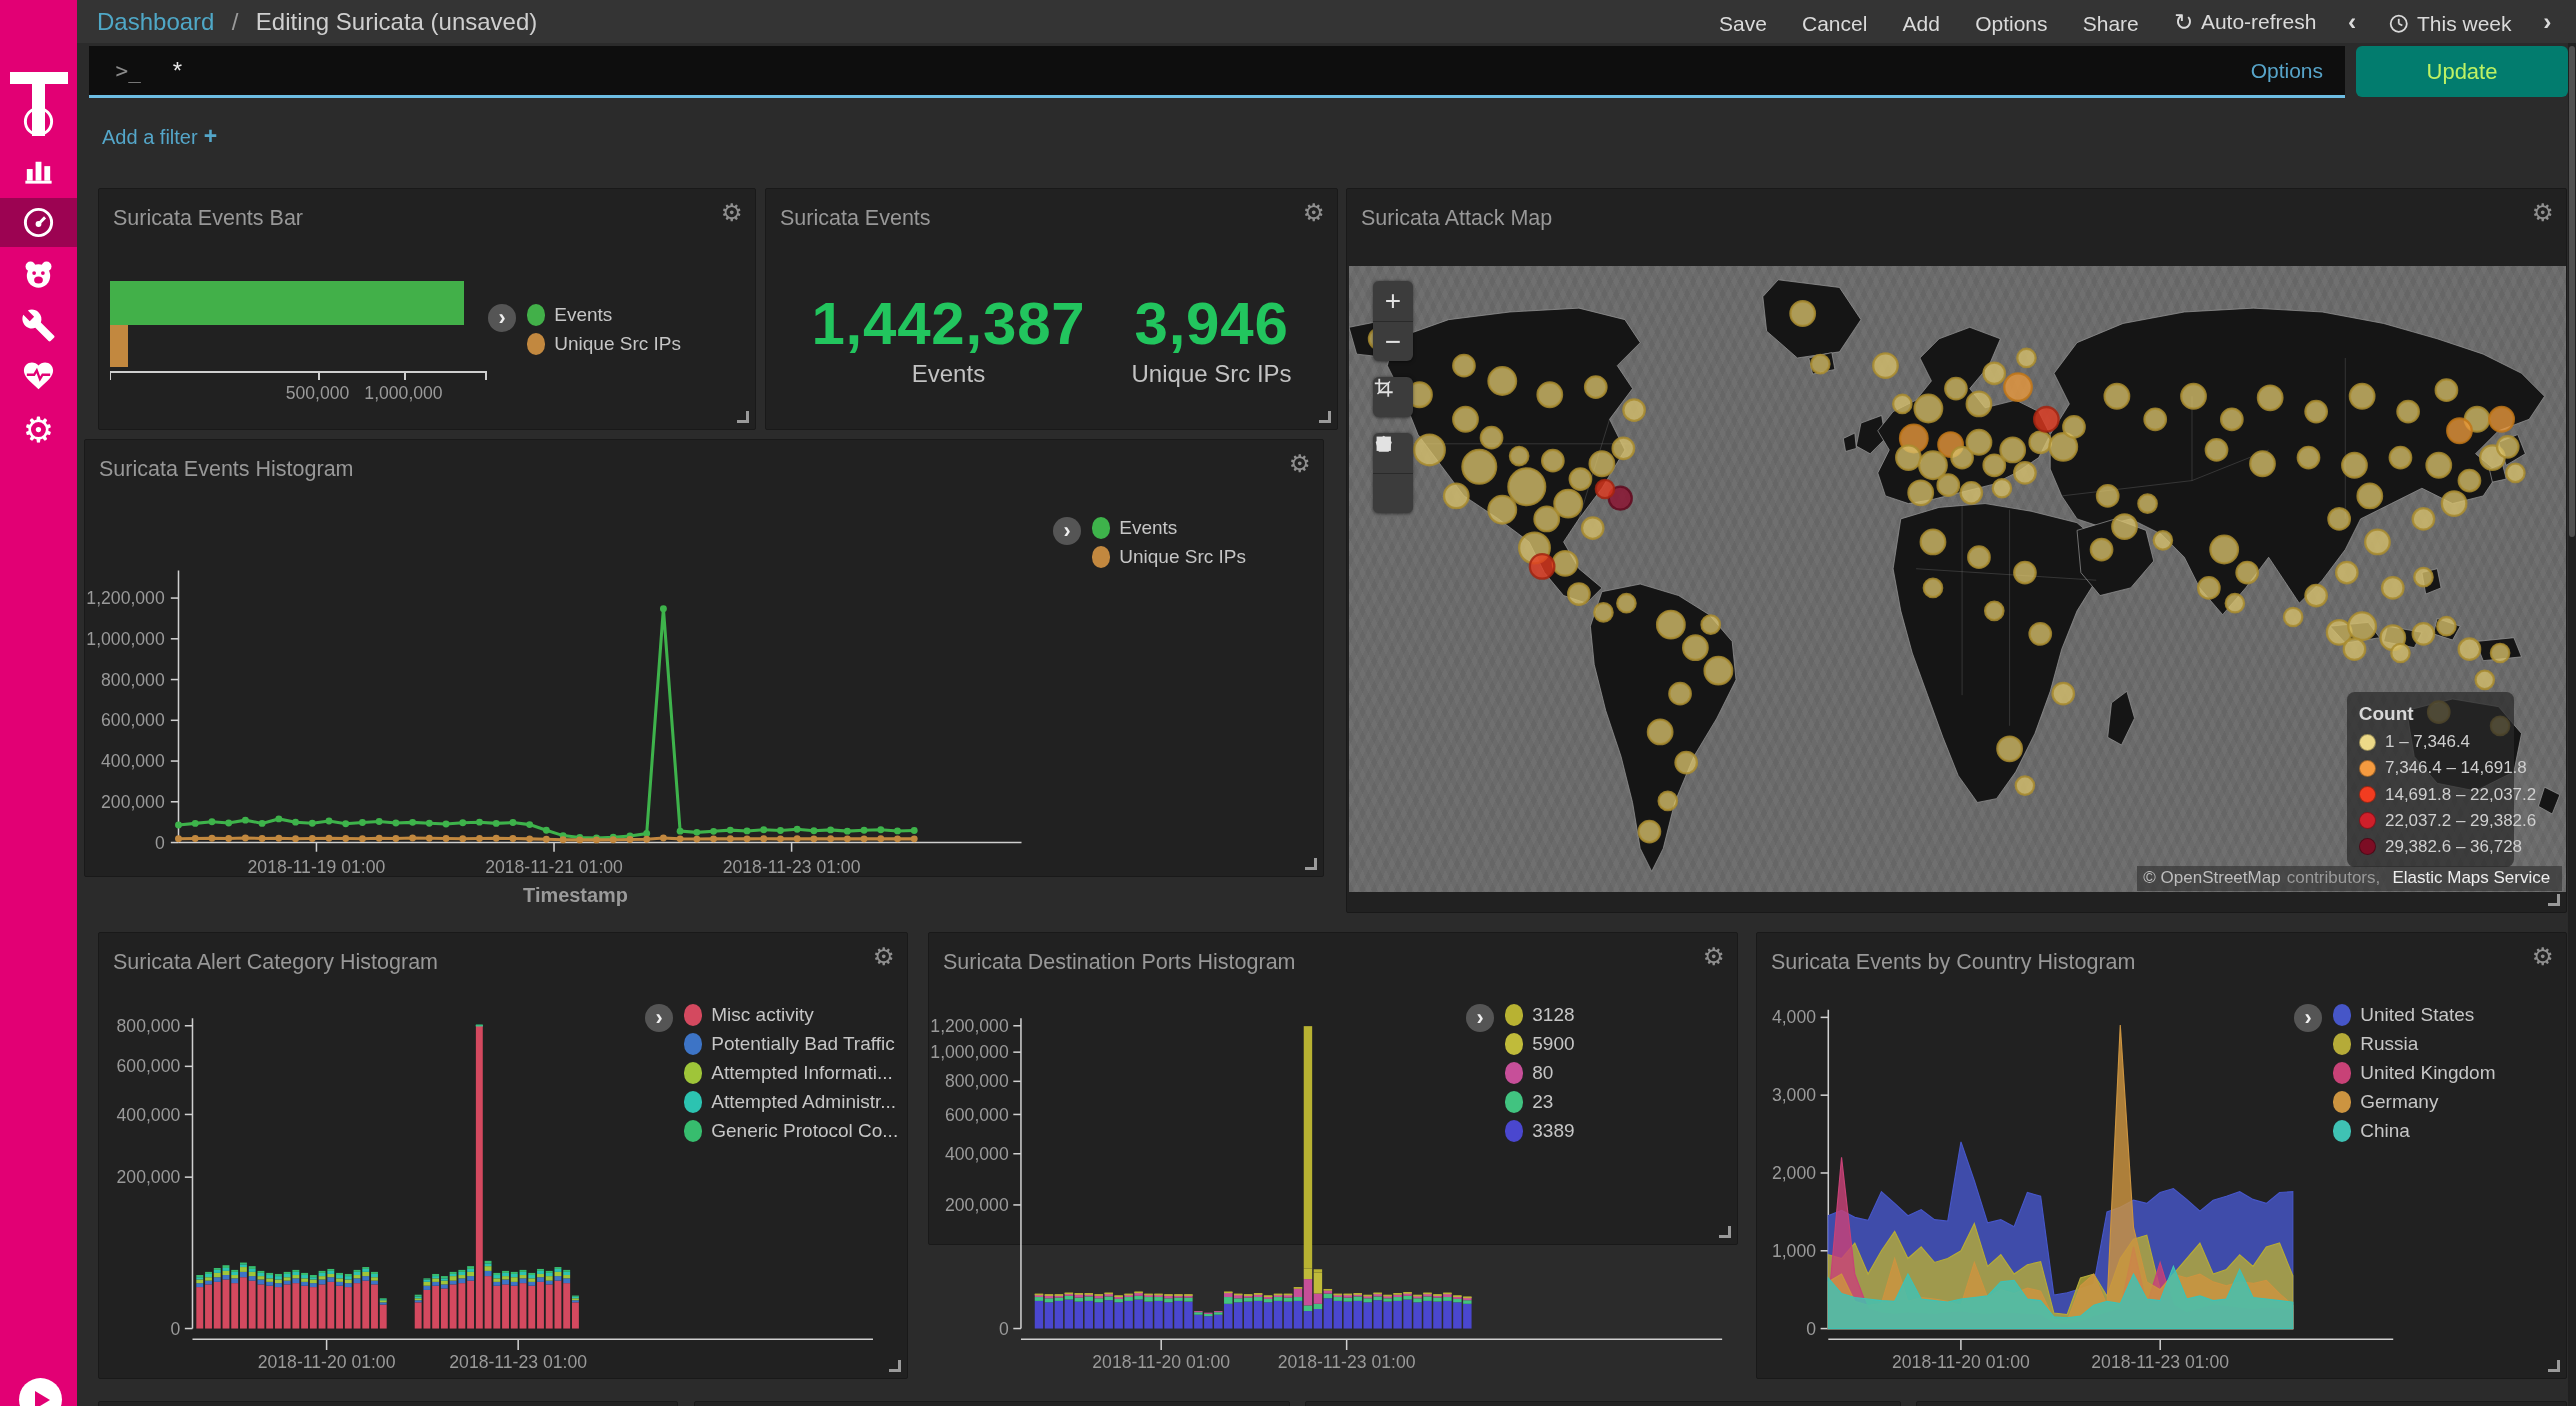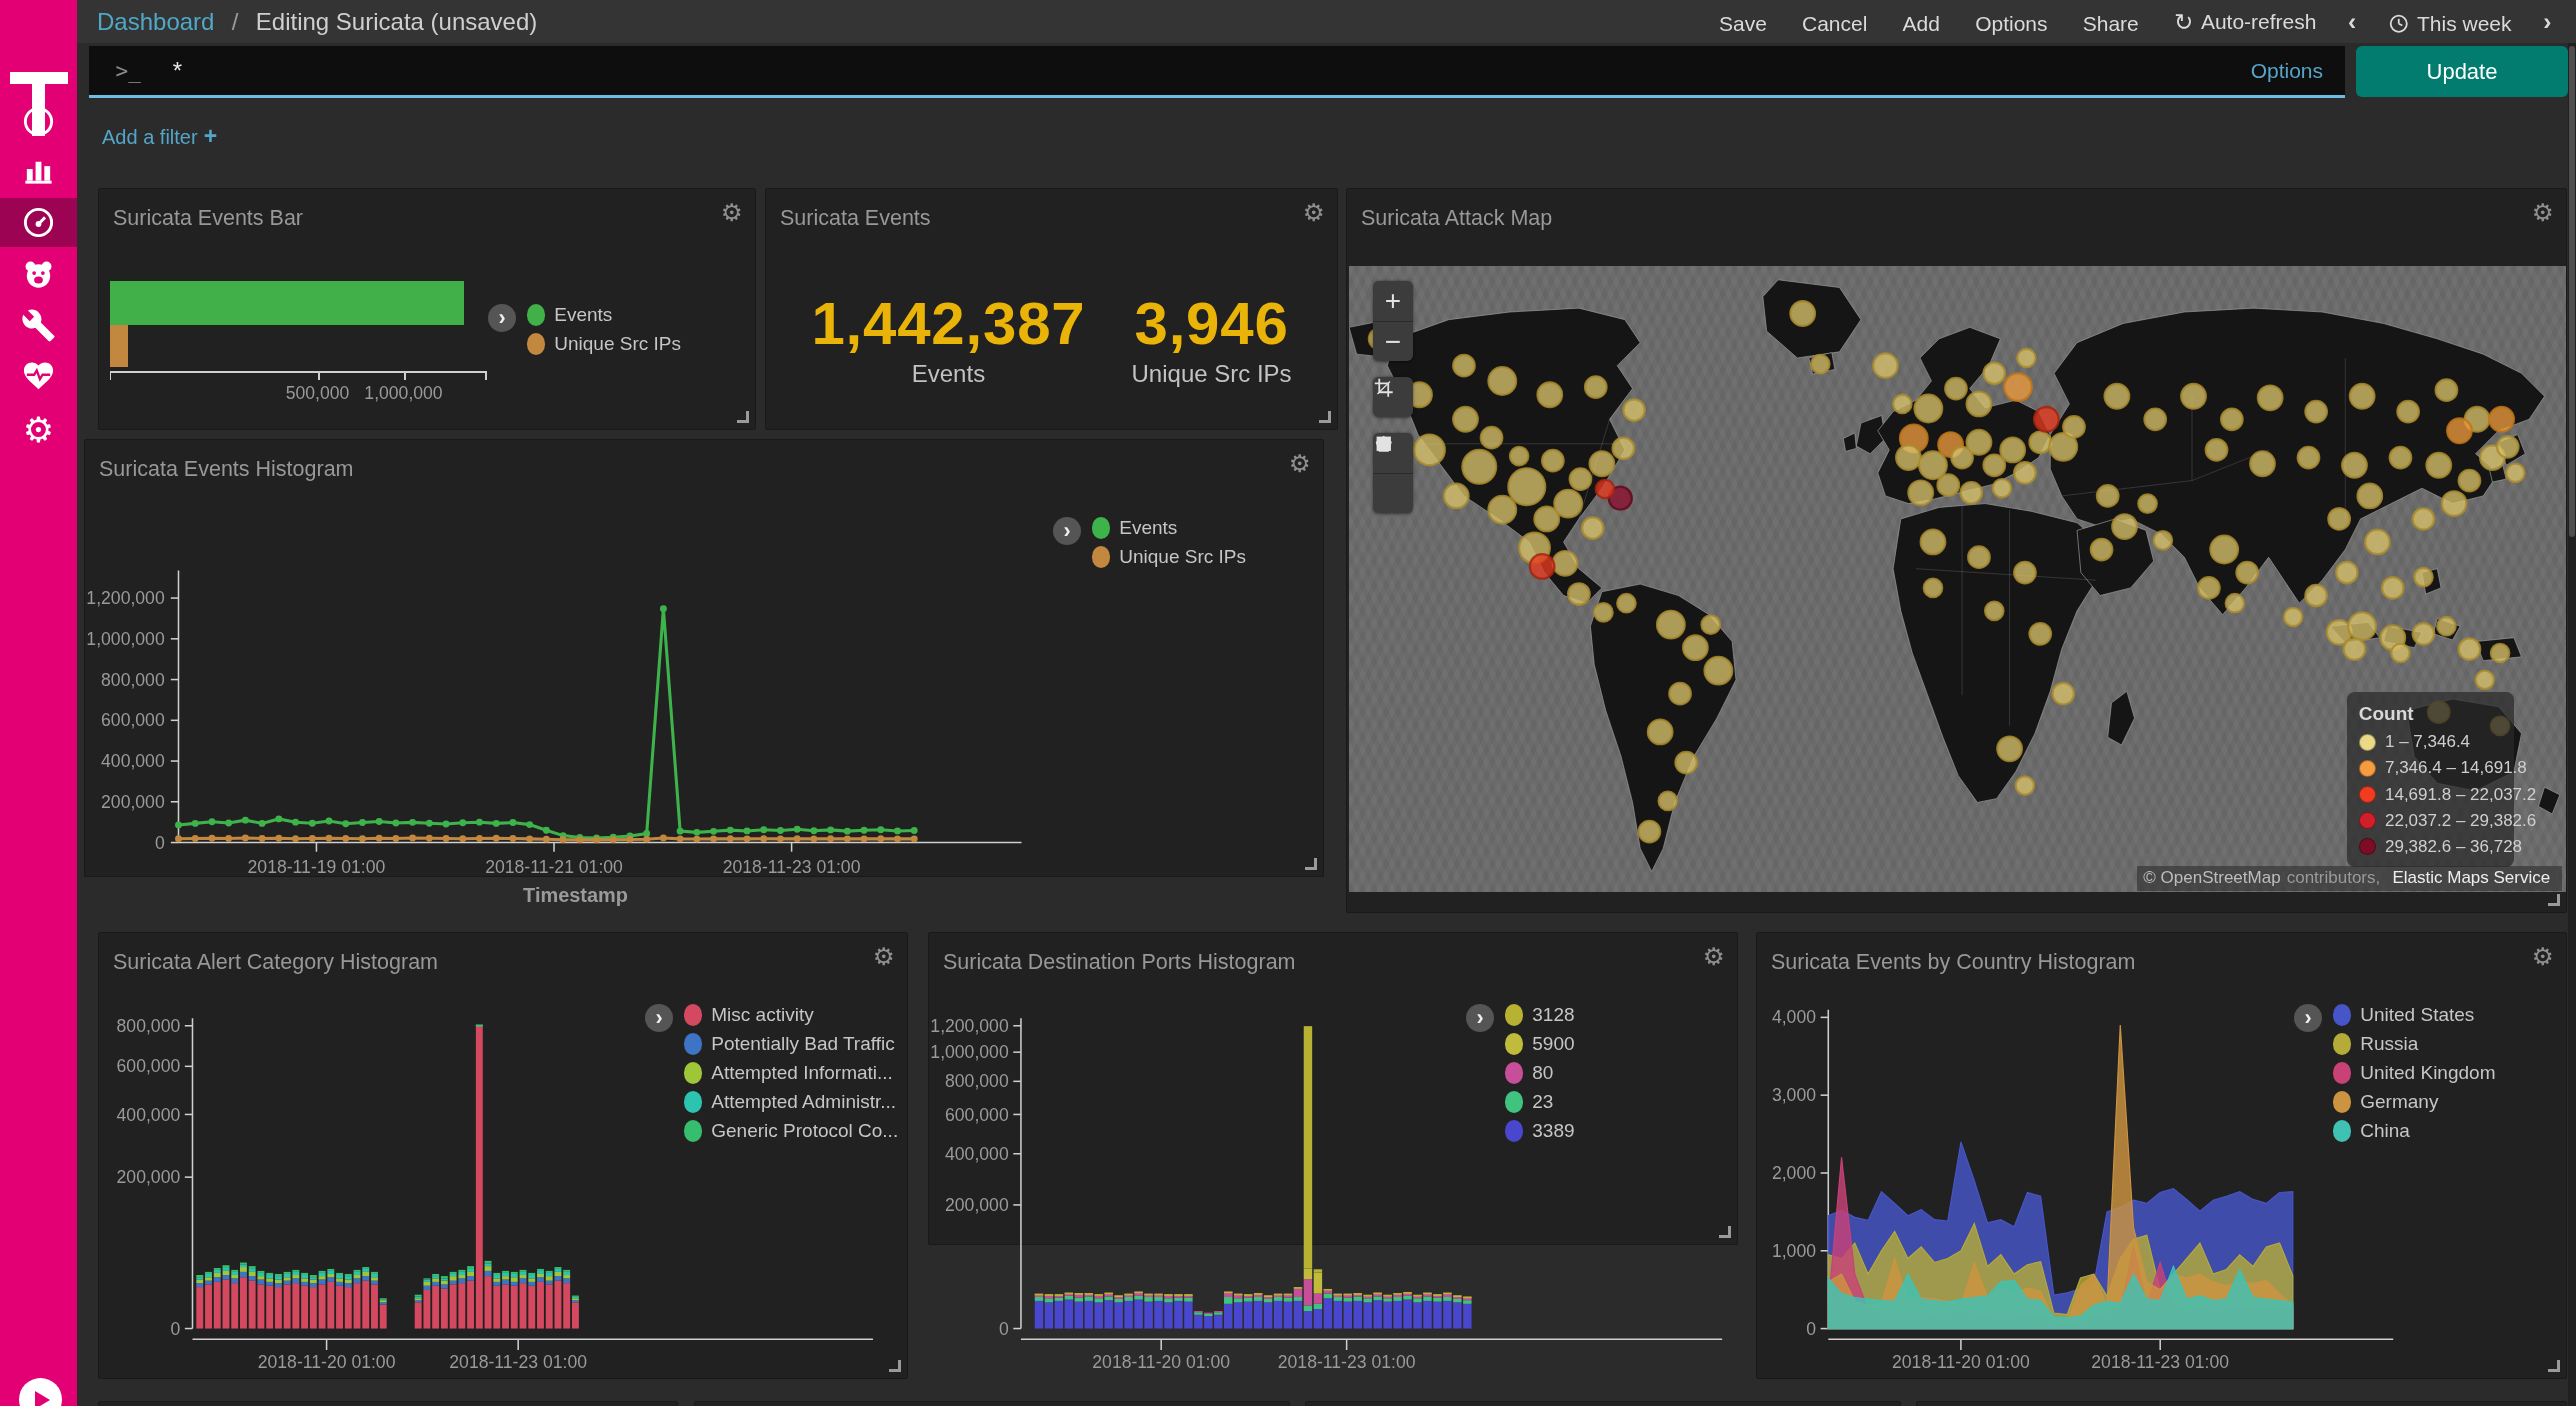--- a/index.html
+++ b/index.html
@@ -30,21 +30,21 @@
   .topbtn { color:#dadada; font-size:21px; padding:0 17.6px; cursor:pointer; white-space:nowrap; display:flex; align-items:center; gap:7.7px; }
   .topbtn svg { width:21.5px; height:21.5px; }
   .chev { font-weight:bold; font-size:24.5px; padding:0 14px; }
 
   
   #querybar { position:absolute; left:77px; top:43px; width:2499px; height:132px; background:#2b2b2b; }
   #query-input { position:absolute; left:11.5px; top:3.1px; width:2256px; height:52px; background:#0e0e0e; border-bottom:3.1px solid #6dbde3; display:flex; align-items:center; }
   #query-prompt { color:#8a8a8a; font-family:"DejaVu Sans Mono","Liberation Mono",monospace; font-size:21px; margin-left:27px; }
   #query-text { color:#e8e8e8; font-size:24px; margin-left:32px; }
   #query-options { position:absolute; right:21.5px; color:#57a4c9; font-size:21px; cursor:pointer; }
-  #update-btn { position:absolute; left:2279px; top:3.1px; width:212px; height:51px; background:#027c6e; color:#ffffff; font-size:22px;
+  #update-btn { position:absolute; left:2279px; top:3.1px; width:212px; height:51px; background:#027c6e; color:#bef264; font-size:22px;
                 border:none; border-radius:6.1px; display:flex; align-items:center; justify-content:center; cursor:pointer; }
   #add-filter { position:absolute; left:25px; top:80px; color:#54a6c9; font-size:20px; cursor:pointer; }
   #add-filter b { font-size:23px; margin-left:6.1px; }
 
   
   .panel { position:absolute; background:#212121; border:0.8px solid #191919; border-radius:2px; }
   .panel-title { position:absolute; left:14px; top:17px; font-size:21.5px; color:#989898; white-space:nowrap; }
   .gear { position:absolute; right:12.3px; top:12.3px; font-size:24.5px; color:#8f8f8f; cursor:pointer; line-height:1; }
   .resize { position:absolute; right:6.1px; bottom:6.1px; width:11.5px; height:11.5px; border-right:3.1px solid #9a9a9a; border-bottom:3.1px solid #9a9a9a; cursor:nwse-resize; }
 
@@ -53,21 +53,21 @@
   .legend .expander { width:28px; height:28px; border-radius:50%; background:#555; color:#efefef; font-size:21.5px; font-weight:bold;
                       display:flex; align-items:center; justify-content:center; cursor:pointer; flex:0 0 auto; }
   .legend .rows { display:flex; flex-direction:column; gap:7px; }
   .legend .lrow { display:flex; align-items:center; gap:9.2px; cursor:pointer; }
   .legend .dot { width:18.4px; height:21.5px; border-radius:50%; flex:0 0 auto; }
   .legend .ltext { color:#c6c6c6; font-size:19px; white-space:nowrap; }
 
   
   #metric-wrap { position:absolute; left:0; top:100px; width:100%; display:flex; justify-content:center; gap:46px; }
   .metric { text-align:center; }
-  .metric .val { font-size:60px; font-weight:bold; color:#eab308; letter-spacing:0.8px; }
+  .metric .val { font-size:60px; font-weight:bold; color:#22c55e; letter-spacing:0.8px; }
   .metric .lab { font-size:24px; color:#c2c2c2; margin-top:1.5px; }
 
   
   #map-area { position:absolute; left:1.5px; top:77px; width:1217px; height:626px; overflow:hidden; background:#6b6b6b;
       background-image:repeating-linear-gradient(115deg, rgba(255,255,255,.035) 0 5.4px, rgba(0,0,0,0) 5.4px 10.7px),
                        repeating-linear-gradient(65deg, rgba(0,0,0,.05) 0 5.4px, rgba(0,0,0,0) 5.4px 10.7px); }
   #map-area svg { position:absolute; inset:0; }
   .map-ctl-group { position:absolute; left:24.5px; background:#3c3c3c; border-radius:6.1px; overflow:hidden; box-shadow:0 0.8px 3.1px rgba(0,0,0,.5); }
   .map-ctl { width:40px; height:40px; color:#e2e2e2; font-size:28px; display:flex; align-items:center; justify-content:center; cursor:pointer; }
   .map-ctl + .map-ctl { border-top:0.8px solid #2a2a2a; }

